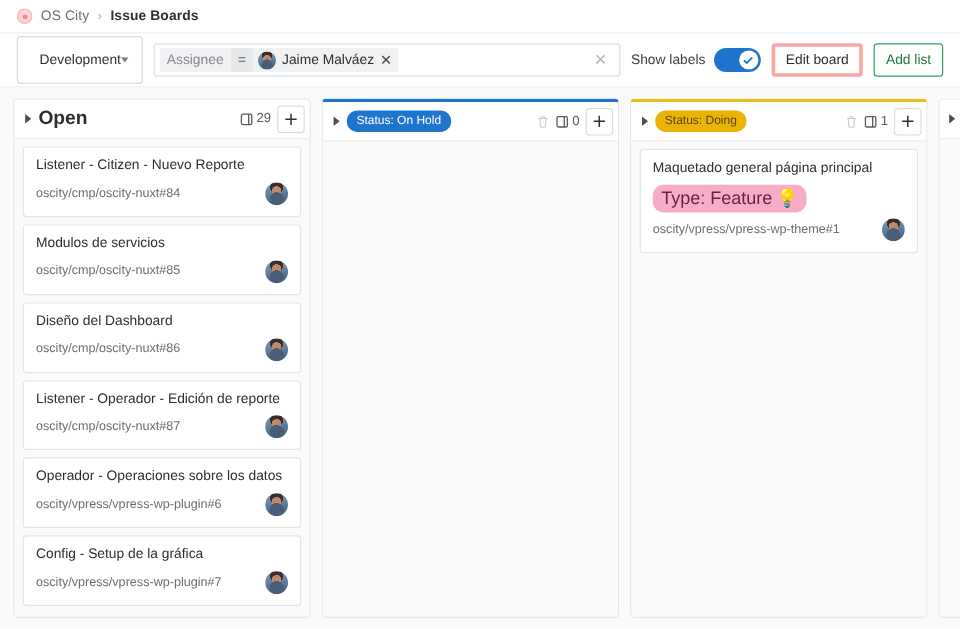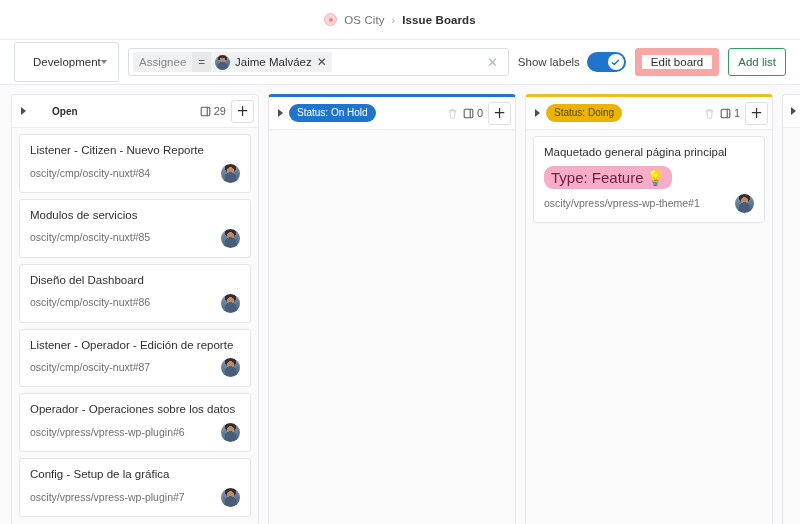--- a/index.html
+++ b/index.html
@@ -8,27 +8,26 @@
     width: 800px;
     height: 524px;
     overflow: hidden;
     background: #fff;
     font-family: "Liberation Sans", sans-serif;
     -webkit-font-smoothing: antialiased;
   }
 
   
   .breadcrumb-bar {
-    height: 40px;
+    height: 28px;
     display: flex;
     align-items: center;
     padding: 0 14px;
     background: #fff;
     border-bottom: 1px solid #e8ebee;
-    justify-content: center;
   }
   .project-avatar {
     width: 13px; height: 13px;
     border-radius: 50%;
     background: #fbd5d5;
     border: 1px solid #f5b3b3;
     display: inline-block;
     margin-right: 7px;
     position: relative;
     flex: none;
@@ -202,21 +201,21 @@
     border-radius: 3px;
     background: #fff;
     display: flex;
     align-items: center;
     padding: 0 9px;
     font-size: 11.5px;
     cursor: pointer;
     flex: none;
     white-space: nowrap;
   }
-  .btn-default { border: 7px solid #fca5a5; color: #2e2e2e; }
+  .btn-default { border: 3px solid #fca5a5; color: #2e2e2e; }
   .btn-success { border: 1px solid #2da160; color: #217645; }
 
   
   .board {
     height: 451px;
     background: #fafafa;
     display: flex;
     gap: 9px;
     padding: 9px 0 9px 11px;
     overflow: hidden;
@@ -247,24 +246,23 @@
   }
   .collapse-arrow {
     width: 0; height: 0;
     border-top: 4px solid transparent;
     border-bottom: 4px solid transparent;
     border-left: 5px solid #4d4d4d;
     flex: none;
     cursor: pointer;
   }
   .list-title {
-    font-size: 10px;
+    font-size: 16px;
     font-weight: bold;
     color: #2e2e2e;
-    margin-left: 20px;
   }
   .pill {
     font-size: 10px;
     padding: 2px 8px;
     border-radius: 9px;
     font-weight: normal;
     white-space: nowrap;
     line-height: 1.35;
   }
   .pill-blue   { background: #1f75cb; color: #fff; }

